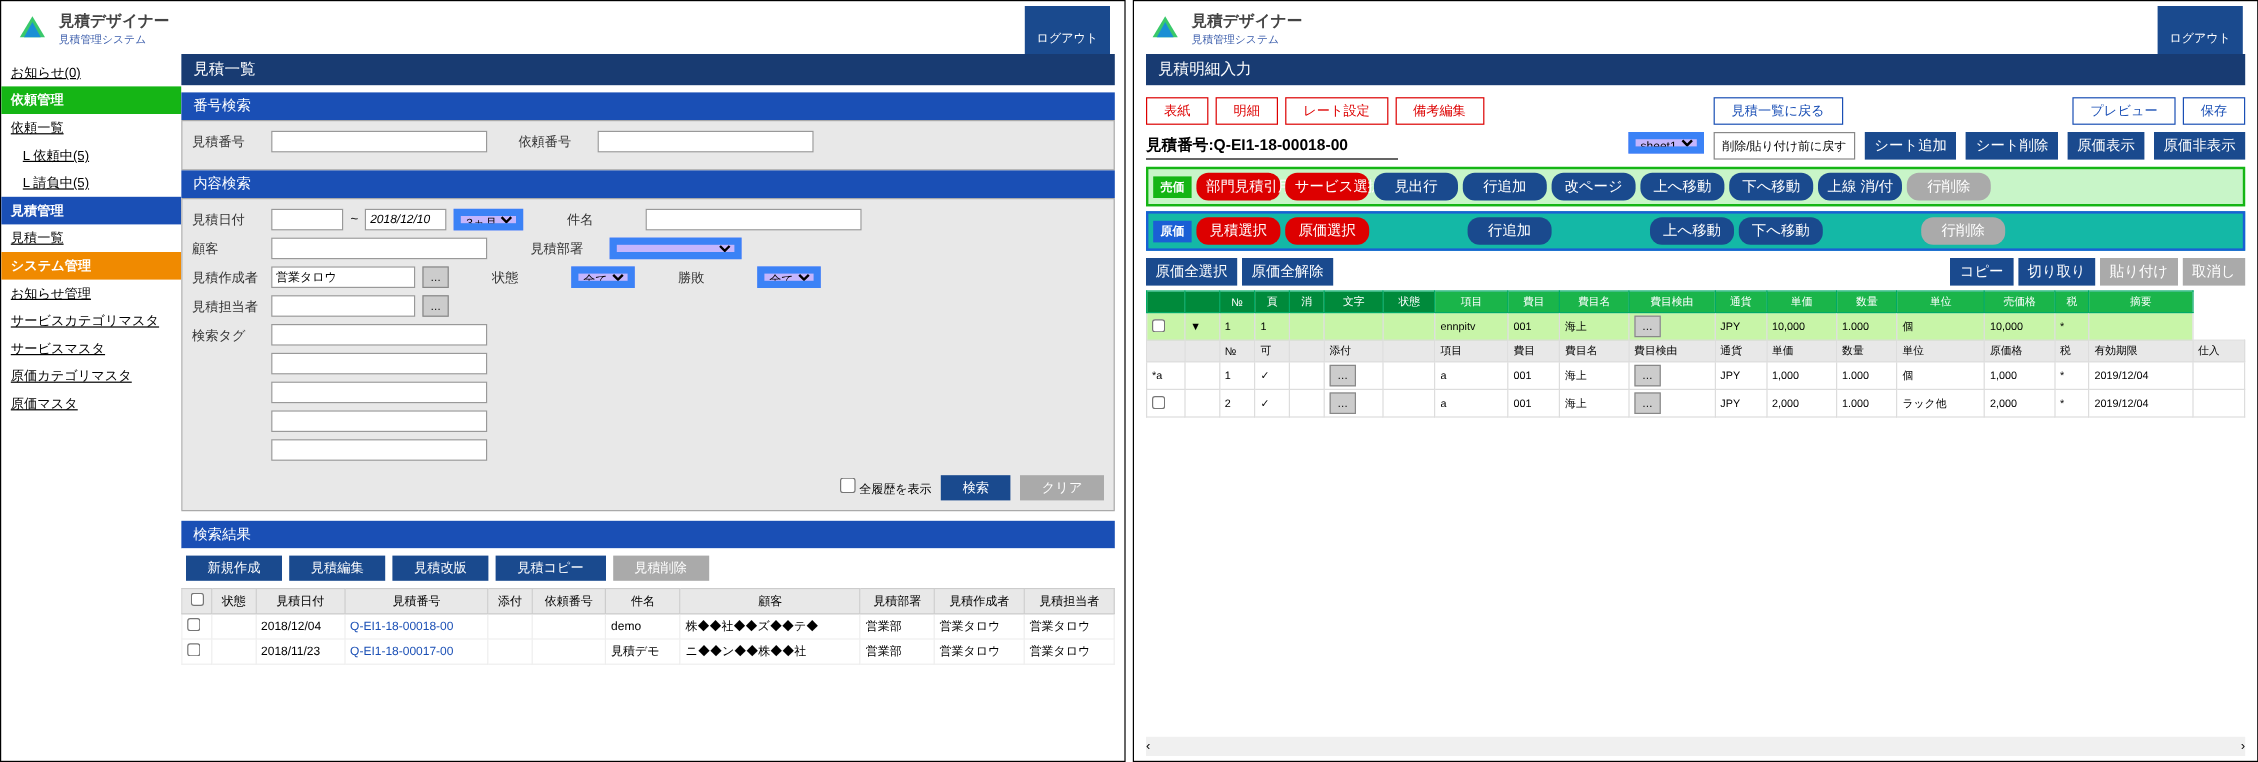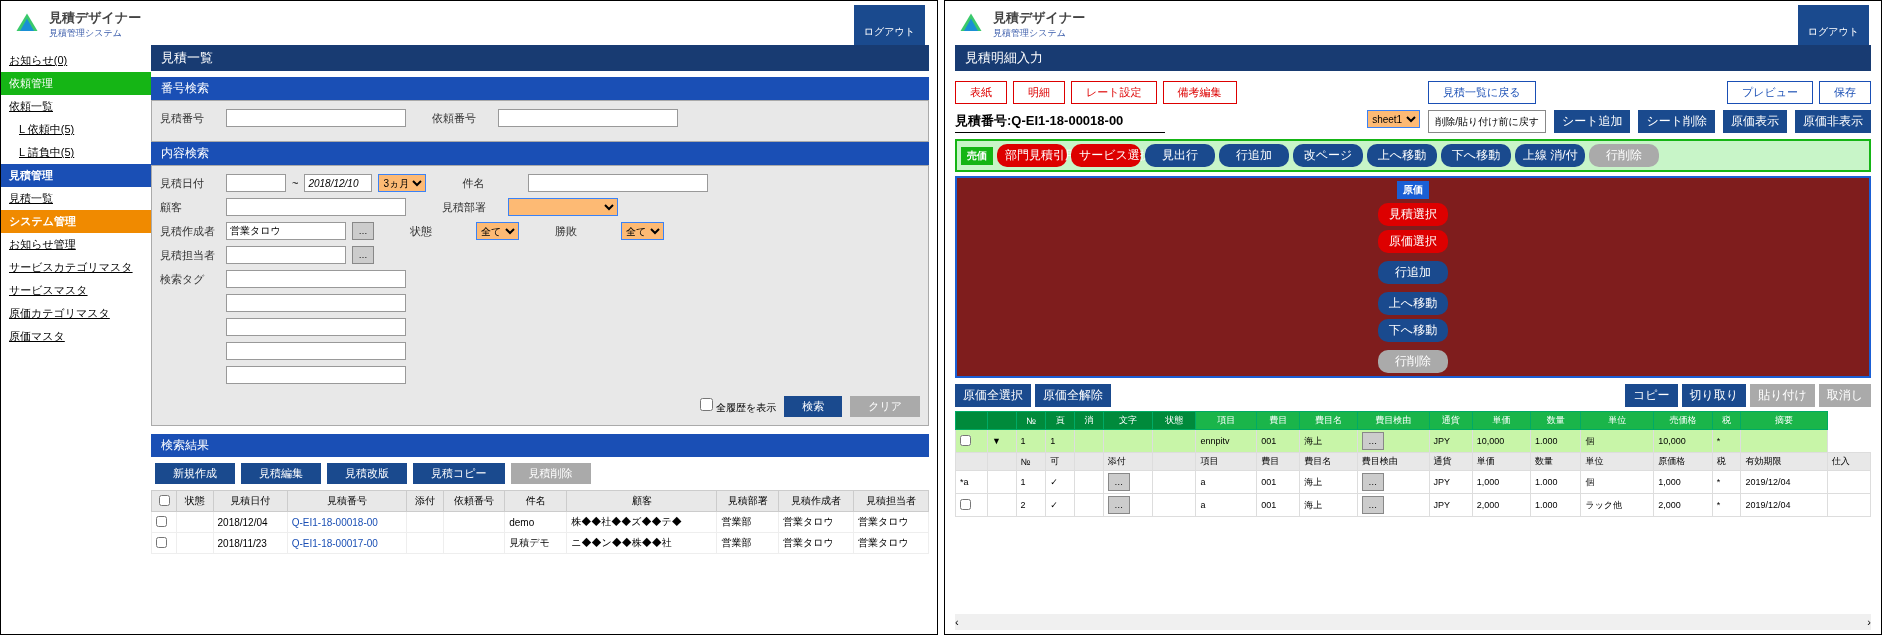--- a/index.html
+++ b/index.html
@@ -14,35 +14,35 @@
 .logo-text { font-size: 13px; font-weight: bold; color: #444; }
 .logo-sub { font-size: 9px; color: #3b5dab; }
 .user-area { text-align: right; font-size: 10px; }
 .user-name { color: #000; margin-bottom: 2px; display: block; }
 .logout-btn { background: #1a4a8e; color: #fff; border: none; padding: 20px 10px; font-size: 10px; cursor: pointer; }
 
 
 .left-body { display: flex; height: calc(100% - 44px); }
 .sidebar { width: 150px; padding: 4px 0; font-size: 11px; }
 .sidebar a, .sidebar div { display: block; padding: 4px 8px; color: #000; text-decoration: underline; cursor: pointer; }
-.sidebar .sect-green { background: #15b515; color: #fff; text-decoration: none; font-weight: normal; }
+.sidebar .sect-green { background: #15b515; color: #fff; text-decoration: none; font-weight: bold; }
 .sidebar .sect-blue { background: #1a4fb5; color: #fff; text-decoration: none; font-weight: bold; }
 .sidebar .sect-orange { background: #f08a00; color: #fff; text-decoration: none; font-weight: bold; }
 .sidebar .indent { padding-left: 18px; }
 
 .main-left { flex: 1; padding-right: 8px; overflow-y: auto; }
 .title-bar { background: #183b72; color: #fff; padding: 4px 10px; font-size: 13px; margin-bottom: 6px; }
 .sub-bar { background: #1a4fb5; color: #fff; padding: 3px 10px; font-size: 12px; }
 .form-box { background: #e8e8e8; border: 1px solid #aaa; padding: 8px; }
 .form-row { display: flex; align-items: center; margin-bottom: 6px; font-size: 11px; gap: 6px; }
 .form-row label { width: 60px; color: #333; }
 .inp { border: 1px solid #999; height: 18px; background: #fff; font-size: 10px; padding: 0 3px; }
 .inp-wide { width: 180px; }
 .inp-med { width: 120px; }
-.sel { border: 1px solid #3b82f6; height: 18px; font-size: 10px; background: #fdba74; }
+.sel { border: 6px solid #3b82f6; height: 18px; font-size: 10px; background: #c4b5fd; }
 .btn-small { background: #ccc; border: 1px solid #888; width: 22px; height: 18px; font-size: 9px; cursor: pointer; }
 .btn-nav { padding: 3px 18px; font-size: 11px; cursor: pointer; border: none; }
 .btn-navy { background: #1a4a8e; color: #fff; }
 .btn-gray { background: #aaa; color: #fff; }
 .action-row { display: flex; justify-content: flex-end; align-items: center; gap: 8px; padding: 6px 0 0; font-size: 10px; }
 
 .results-bar { background: #1a4fb5; color: #fff; padding: 3px 10px; font-size: 12px; margin-top: 8px; }
 .btn-row { display: flex; gap: 6px; padding: 6px 4px; background: #fff; }
 .tbl { width: 100%; border-collapse: collapse; font-size: 10px; }
 .tbl th { background: #e8e8e8; border: 1px solid #ccc; padding: 3px 4px; font-weight: normal; }
@@ -51,21 +51,21 @@
 
 
 .main-right { padding: 0 10px; height: calc(100% - 44px); position: relative; }
 .top-btn-row { display: flex; align-items: center; gap: 6px; padding: 4px 0; }
 .btn-outline-red { border: 1px solid #d00; color: #d00; background: #fff; padding: 3px 14px; font-size: 11px; cursor: pointer; }
 .btn-outline-blue { border: 1px solid #1a4fb5; color: #1a4fb5; background: #fff; padding: 3px 14px; font-size: 11px; cursor: pointer; }
 .quote-no { font-size: 13px; font-weight: bold; border-bottom: 1px solid #000; padding: 2px 0; display: inline-block; width: 210px; }
 
 .ribbon { border: 2px solid; padding: 3px 4px; display: flex; gap: 4px; align-items: center; margin-bottom: 4px; }
 .ribbon-green { border-color: #15b515; background: #c8f5c8; }
-.ribbon-blue { border-color: #1a5fd5; background: #7f1d1d; flex-direction: column; }
+.ribbon-blue { border-color: #1a5fd5; background: #14b8a6; }
 .badge { padding: 2px 6px; color: #fff; font-size: 10px; font-weight: bold; }
 .badge-green { background: #15b515; }
 .badge-blue { background: #1a5fd5; }
 .rbtn { padding: 3px 8px; font-size: 12px; border: none; cursor: pointer; color: #fff; white-space: nowrap; }
 .rbtn-red { background: #d00; }
 .rbtn-navy { background: #1a4a8e; }
 .rbtn-gray { background: #aaa; }
 .rbtn-w { width: 70px; text-align: center; border-radius: 10px; }
 
 .tool-row { display: flex; gap: 4px; justify-content: flex-end; padding: 2px 0 4px; }

